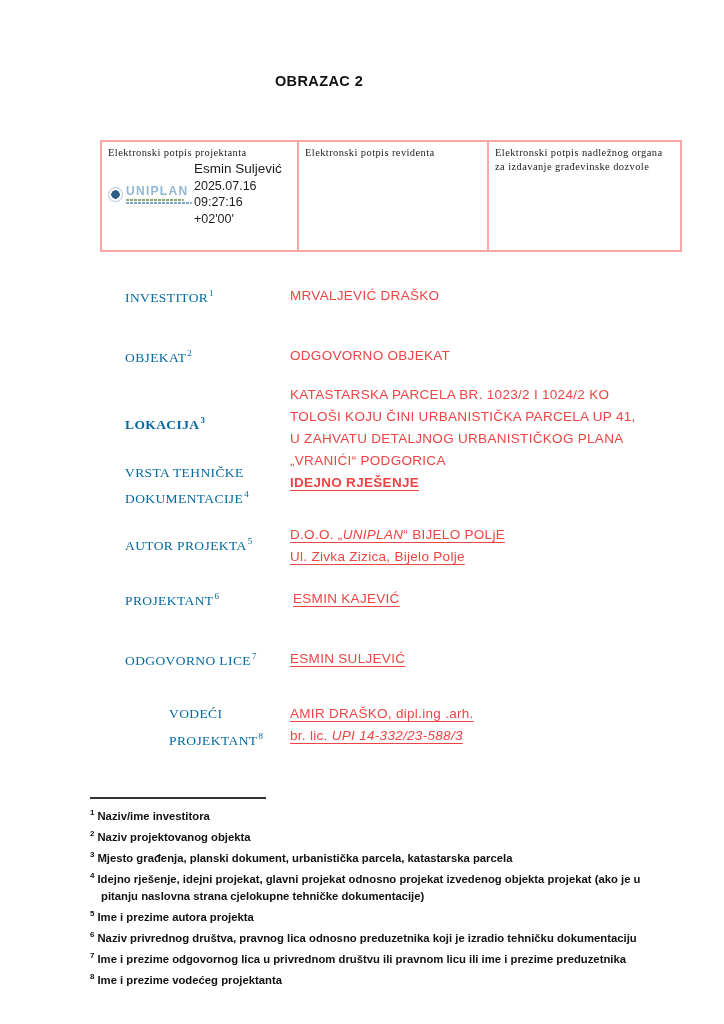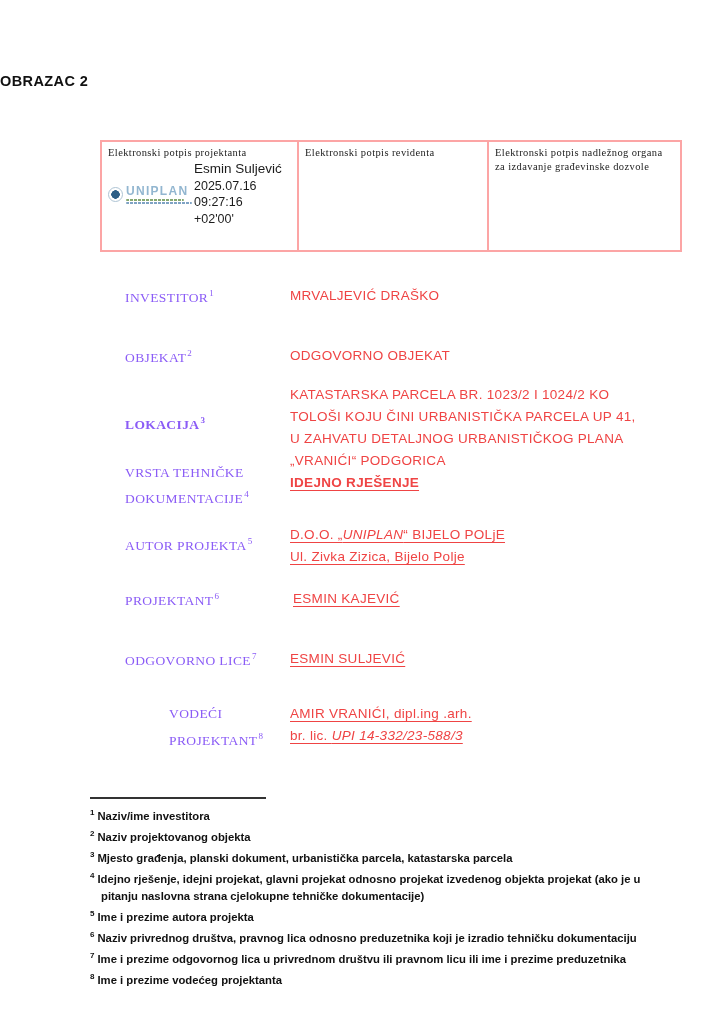--- a/index.html
+++ b/index.html
@@ -3,21 +3,21 @@
 <meta charset="utf-8">
 <style>
   html,body { margin:0; padding:0; background:#ffffff; }
   .page {
     position:relative; width:724px; height:1024px; background:#ffffff;
     font-family:"Liberation Sans", sans-serif; color:#1a1a1a; overflow:hidden;
   }
 
   
   .obrazac {
-    position:absolute; top:73px; left:0; right:86px; text-align:left;
+    position:absolute; top:73px; left:0; right:86px; text-align:center;
     font-size:14.5px; font-weight:bold; letter-spacing:0.4px; color:#111;
   }
 
   
   .sigtable {
     position:absolute; left:100px; top:140px; width:538px;
     border-collapse:collapse; table-layout:fixed;
   }
   .sigtable td {
     border:2px solid #fca5a5; vertical-align:top; padding:4px 6px 20px 6px;
@@ -40,21 +40,21 @@
   }
   .logo-bar { height:2px; margin-top:1px; border-radius:1px; }
   .bar-green { width:58px; background:repeating-linear-gradient(90deg,#86a86f 0 3px,#ffffff 3px 4px); }
   .bar-blue  { width:66px; background:repeating-linear-gradient(90deg,#7fa3c4 0 3px,#ffffff 3px 4px); }
   .sigtext { font-size:12.5px; line-height:16.5px; color:#1c1c1c; }
   .signame { font-size:13.5px; }
 
   
   .flabel {
     position:absolute; left:125px;
-    font-family:"Liberation Serif", serif; font-size:13.5px; letter-spacing:0.4px; color:#8b5cf6;
+    font-family:"Liberation Serif", serif; font-size:13.5px; letter-spacing:0.4px; color:#0369a1;
   }
   .fvalue {
     position:absolute; left:290px; font-size:13.5px; letter-spacing:0.3px; color:#ef4444;
   }
   .flabel sup, .fvalue sup { font-size:9px; }
   .flabel sup { margin-left:1px; }
   .two-line { line-height:21.5px; }
   .val-lines { line-height:22px; }
   .wrapval { width:354px; line-height:22px; }
   .u { text-decoration:underline; text-underline-offset:3px; }
@@ -134,21 +134,21 @@
   <div class="fvalue u" style="top:591px; left:293px;">ESMIN KAJEVIĆ</div>
 
   <div class="flabel" style="top:651px;"><span>ODGOVORNO LICE</span><sup>7</sup></div>
   <div class="fvalue u" style="top:651px;">ESMIN SULJEVIĆ</div>
 
   <div class="flabel val-lines" style="top:703px;margin-left:44px;">
     <div>VODEĆI</div>
     <div><span>PROJEKTANT</span><sup>8</sup></div>
   </div>
   <div class="fvalue val-lines" style="top:703px;">
-    <div class="u">AMIR VRANIĆI, dipl.ing .arh.</div>
+    <div class="u">AMIR DRAŠKO, dipl.ing .arh.</div>
     <div class="u"><span>br. lic. </span><span class="i">UPI 14-332/23-588/3</span></div>
   </div>
 
   <div class="footnotes">
     <div class="fn-divider"></div>
     <div class="fn"><sup>1</sup><span>Naziv/ime investitora</span></div>
     <div class="fn"><sup>2</sup><span>Naziv projektovanog objekta</span></div>
     <div class="fn"><sup>3</sup><span>Mjesto građenja, planski dokument, urbanistička parcela, katastarska parcela</span></div>
     <div class="fn"><sup>4</sup><span>Idejno rješenje, idejni projekat, glavni projekat odnosno projekat izvedenog objekta projekat (ako je u pitanju naslovna strana cjelokupne tehničke dokumentacije)</span></div>
     <div class="fn"><sup>5</sup><span>Ime i prezime autora projekta</span></div>

